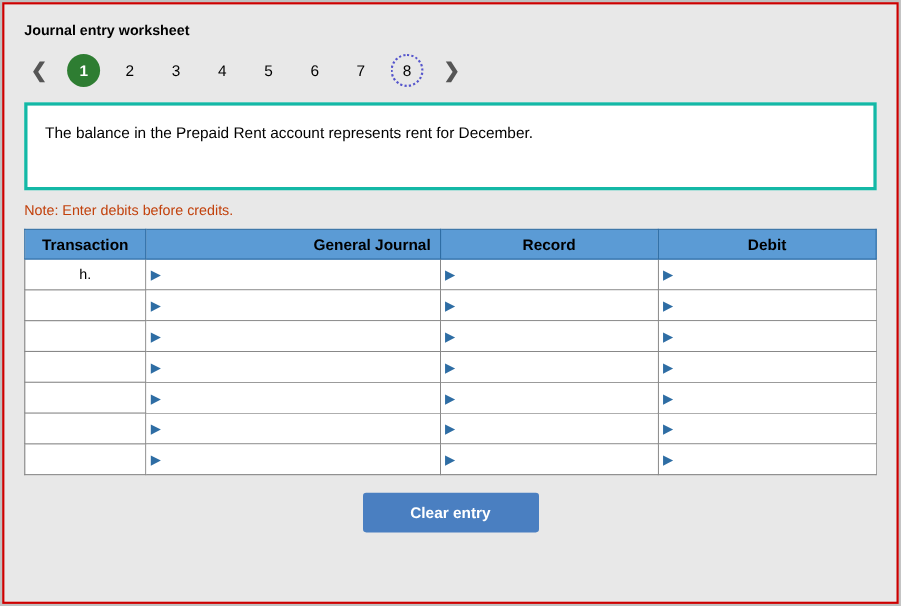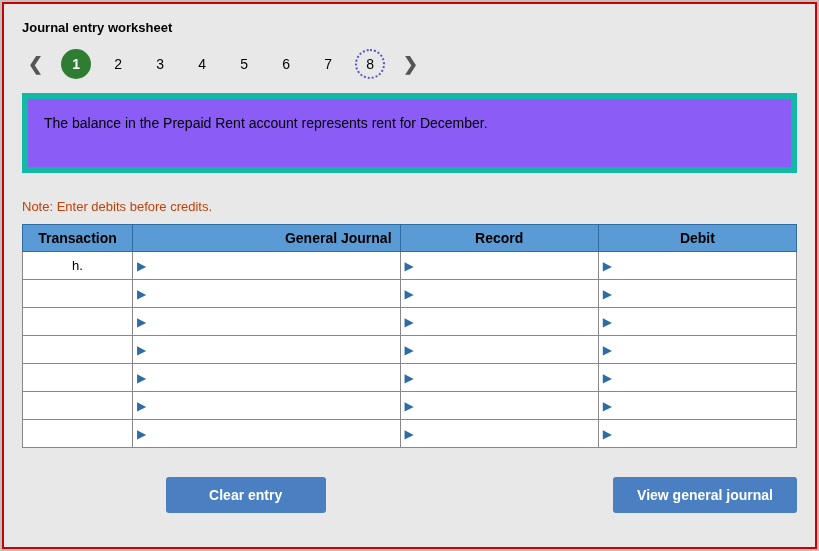--- a/index.html
+++ b/index.html
@@ -68,40 +68,40 @@
     .nav-number.dotted {
       border: 2px dotted #5555cc;
       color: #000;
     }
 
     .nav-number.normal {
       color: #000;
     }
 
     .description-box {
-      border: 6px solid #14b8a6;
-      background: #8b5cf6;
+      border: 3px solid #14b8a6;
+      background: #ffffff;
       padding: 14px 16px;
       min-height: 80px;
-      margin-bottom: 26px;
+      margin-bottom: 10px;
       color: #000;
       font-size: 14px;
       line-height: 1.5;
     }
 
     .note-text {
       color: #c2410c;
       font-size: 13px;
       margin-bottom: 10px;
     }
 
     .journal-table {
       width: 100%;
       border-collapse: collapse;
-      margin-bottom: 29px;
+      margin-bottom: 16px;
     }
 
     .journal-table thead tr th {
       background: #5b9bd5;
       color: #000;
       border: 1px solid #2e6da4;
       padding: 5px 8px;
       text-align: center;
       font-weight: bold;
       font-size: 14px;
@@ -385,16 +385,15 @@
               <span class="arrow">▶</span>
               <input type="text" style="">
             </div>
           </td>
         </tr>
       </tbody>
   </table>
 
   <div class="buttons-row">
     <button class="btn btn-clear">Clear entry</button>
-    <button class="btn btn-view">View general journal</button>
   </div>
 
 </div>
 
 </body></html>

